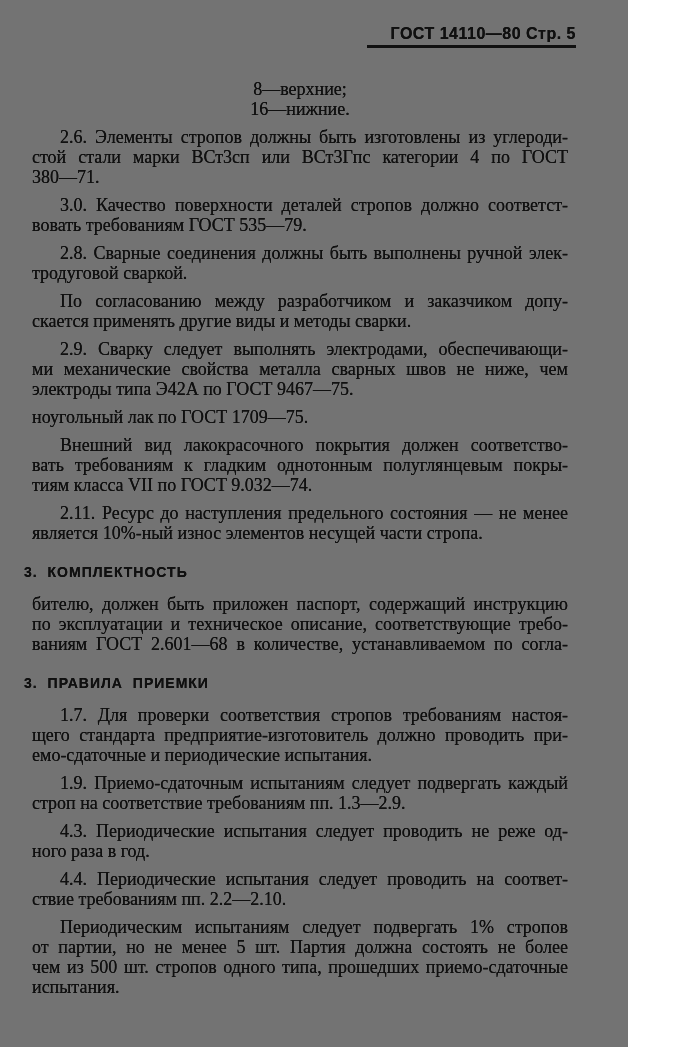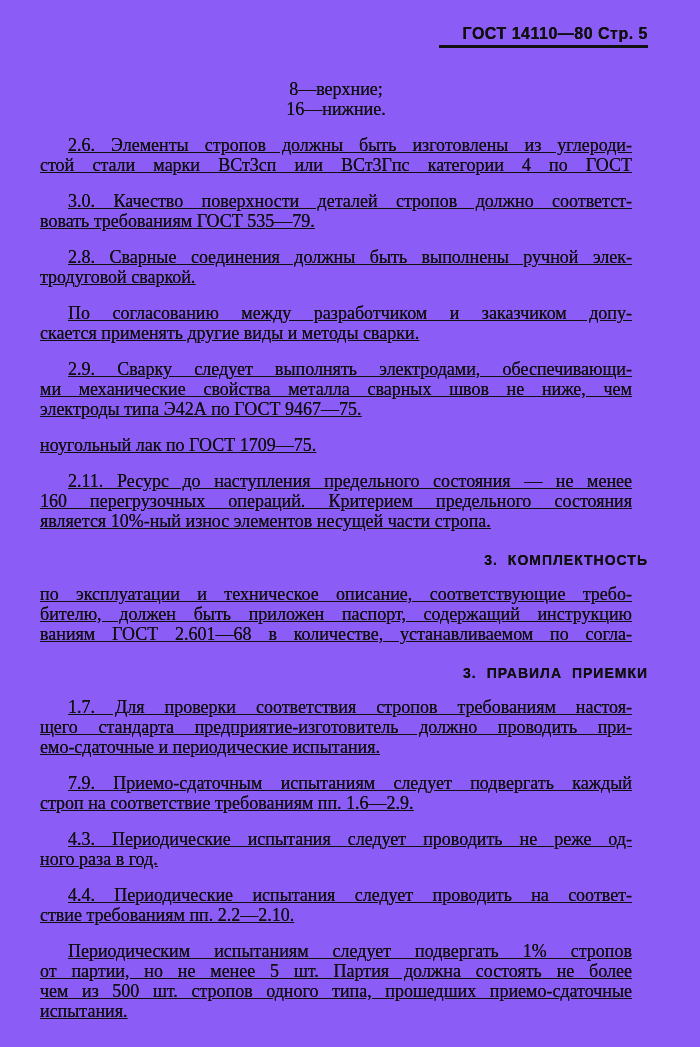--- a/index.html
+++ b/index.html
@@ -1,18 +1,18 @@
 <!DOCTYPE html>
 <html lang="ru"><head>
 <meta charset="utf-8">
 <style>
   html,body{margin:0;padding:0;background:#ffffff;}
   .page{
-    width:700px;height:1047px;box-sizing:border-box;
-    background:#8b5cf6;color:#101010;
+    width:628px;height:1047px;box-sizing:border-box;
+    background:#737373;color:#101010;
     font-family:"Liberation Serif", serif;
     padding-top:26px;overflow:hidden;position:relative;
     text-shadow:0 0 .4px currentColor;
   }
   .header{
     text-align:right;margin:0 52px 0 0;
     font-family:"Liberation Sans", sans-serif;
     font-weight:bold;font-size:16px;line-height:16px;
     letter-spacing:.5px;
   }
@@ -24,41 +24,42 @@
   .body-col{
     margin:31px 52px 0 24px;
     font-size:18px;line-height:20px;
   }
   .line{height:20px;overflow:hidden;}
   .just{text-align:justify;text-align-last:justify;}
   .just::after{content:"";display:inline-block;width:100%;height:0;}
   .last{text-align:left;}
   .indent{padding-left:28px;}
   .centered{text-align:center;}
-  .paragraph{margin:16px;text-decoration:underline;}
+  .paragraph{margin:8px;}
   .section-heading{
     font-family:"Liberation Sans", sans-serif;
     font-weight:bold;font-size:14px;line-height:15px;
     letter-spacing:1px;word-spacing:5px;
-    text-align:right;margin:22px 0 14px 0;
+    text-align:left;margin:22px 0 14px 0;
   }
 </style>
 </head>
 <body>
 
 <div class="page">
   <div class="header">
     <span class="rule-wrap">ГОСТ 14110—80 Стр. 5</span>
   </div>
   <div class="body-col">
       <div class="line centered">8—верхние;</div>
       <div class="line centered">16—нижние.</div>
       <div class="paragraph">
         <div class="line just indent">2.6. Элементы стропов должны быть изготовлены из углероди-</div>
         <div class="line just">стой стали марки ВСт3сп или ВСт3Гпс категории 4 по ГОСТ</div>
+        <div class="line last">380—71.</div>
       </div>
       <div class="paragraph">
         <div class="line just indent">3.0. Качество поверхности деталей стропов должно соответст-</div>
         <div class="line last">вовать требованиям ГОСТ 535—79.</div>
       </div>
       <div class="paragraph">
         <div class="line just indent">2.8. Сварные соединения должны быть выполнены ручной элек-</div>
         <div class="line last">тродуговой сваркой.</div>
       </div>
       <div class="paragraph">
@@ -67,39 +68,43 @@
       </div>
       <div class="paragraph">
         <div class="line just indent">2.9. Сварку следует выполнять электродами, обеспечивающи-</div>
         <div class="line just">ми механические свойства металла сварных швов не ниже, чем</div>
         <div class="line last">электроды типа Э42А по ГОСТ 9467—75.</div>
       </div>
       <div class="paragraph">
         <div class="line last">ноугольный лак по ГОСТ 1709—75.</div>
       </div>
       <div class="paragraph">
+        <div class="line just indent">Внешний вид лакокрасочного покрытия должен соответство-</div>
+        <div class="line just">вать требованиям к гладким однотонным полуглянцевым покры-</div>
+        <div class="line last">тиям класса VII по ГОСТ 9.032—74.</div>
+      </div>
+      <div class="paragraph">
         <div class="line just indent">2.11. Ресурс до наступления предельного состояния — не менее</div>
-        <div class="line just">160 перегрузочных операций. Критерием предельного состояния</div>
         <div class="line last">является 10%-ный износ элементов несущей части стропа.</div>
       </div>
       <div class="section-heading">3. КОМПЛЕКТНОСТЬ</div>
       <div class="paragraph">
+        <div class="line just">бителю, должен быть приложен паспорт, содержащий инструкцию</div>
         <div class="line just">по эксплуатации и техническое описание, соответствующие требо-</div>
-        <div class="line just">бителю, должен быть приложен паспорт, содержащий инструкцию</div>
         <div class="line just">ваниям ГОСТ 2.601—68 в количестве, устанавливаемом по согла-</div>
       </div>
       <div class="section-heading">3. ПРАВИЛА ПРИЕМКИ</div>
       <div class="paragraph">
         <div class="line just indent">1.7. Для проверки соответствия стропов требованиям настоя-</div>
         <div class="line just">щего стандарта предприятие-изготовитель должно проводить при-</div>
         <div class="line last">емо-сдаточные и периодические испытания.</div>
       </div>
       <div class="paragraph">
-        <div class="line just indent">7.9. Приемо-сдаточным испытаниям следует подвергать каждый</div>
-        <div class="line last">строп на соответствие требованиям пп. 1.6—2.9.</div>
+        <div class="line just indent">1.9. Приемо-сдаточным испытаниям следует подвергать каждый</div>
+        <div class="line last">строп на соответствие требованиям пп. 1.3—2.9.</div>
       </div>
       <div class="paragraph">
         <div class="line just indent">4.3. Периодические испытания следует проводить не реже од-</div>
         <div class="line last">ного раза в год.</div>
       </div>
       <div class="paragraph">
         <div class="line just indent">4.4. Периодические испытания следует проводить на соответ-</div>
         <div class="line last">ствие требованиям пп. 2.2—2.10.</div>
       </div>
       <div class="paragraph">

